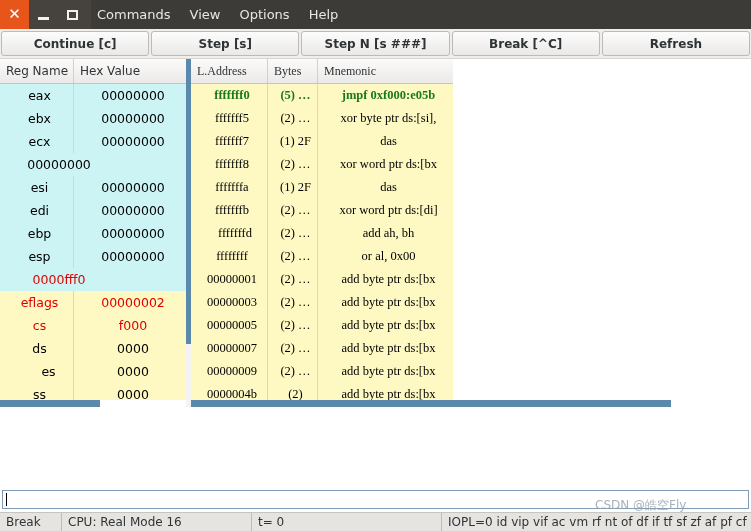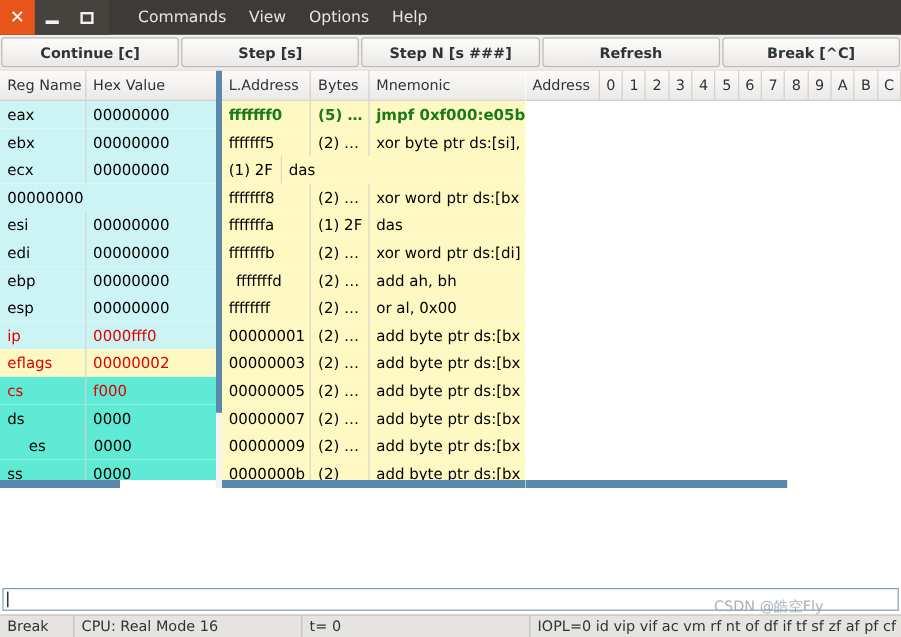--- a/index.html
+++ b/index.html
@@ -57,21 +57,21 @@
   .wb .sq {
     width: 11px;
     height: 10px;
     border: 2px solid #f2f1f0;
     box-sizing: border-box;
   }
   .menubar {
     display: flex;
     align-items: center;
     gap: 15px;
-    margin-left: 22px;
+    margin-left: 4px;
   }
   .menuitem {
     color: #e8e6e3;
     font-size: 13px;
     padding: 2px 2px;
     cursor: default;
   }
 
   
   .toolbar {
@@ -106,36 +106,37 @@
     height: 348px;
     display: flex;
     background: #ffffff;
   }
   .panel {
     position: relative;
     height: 100%;
     box-sizing: border-box;
     overflow: hidden;
     background: #ffffff;
+    text-align: center;
   }
   .p-regs { width: 186px; }
   .p-vscroll {
     width: 5px;
     background: #f4f3f2;
     position: relative;
   }
   .p-vscroll .thumb {
     position: absolute;
     left: 0;
     top: 0;
     width: 5px;
     height: 285px;
     background: #5b89ac;
   }
-  .p-disasm { width: 262px; }
+  .p-disasm { width: 262px; font-family: Liberation Serif, serif; }
   .p-mem { flex: 1 1 auto; }
 
   .hdrrow {
     display: flex;
     height: 25px;
     background: linear-gradient(to bottom, #fbfafa 0%, #eceae8 100%);
     border-bottom: 1px solid #c8c4bf;
     box-sizing: border-box;
   }
   .hdrcell {
@@ -168,21 +169,21 @@
     font-size: 12.5px;
     white-space: nowrap;
     overflow: hidden;
     box-sizing: border-box;
     line-height: 23px;
   }
   .cell.sep { border-right: 1px solid #d8d4cf; }
 
   .bg-cyan { background: #cdf4f4; }
   .bg-white { background: #fef9c3; }
-  .bg-gray { background: #5eead4; }
+  .bg-gray { background: #fef9c3; }
   .tx-red { color: #e00000; }
   .tx-black { color: #000000; }
   .tx-green { color: #1a7a1a; font-weight: bold; }
 
   
   .hscroll {
     position: absolute;
     left: 0;
     bottom: 0;
     height: 7px;
@@ -286,22 +287,22 @@
     <div class="menuitem">View</div>
     <div class="menuitem">Options</div>
     <div class="menuitem">Help</div>
   </div>
 </div>
 
 <div class="toolbar">
   <div class="tbtn">Continue [c]</div>
   <div class="tbtn">Step [s]</div>
   <div class="tbtn">Step N [s ###]</div>
+  <div class="tbtn">Break [^C]</div>
   <div class="tbtn">Refresh</div>
-  <div class="tbtn">Break [^C]</div>
 </div>
 
 <div class="panels">
 
   <div class="panel p-regs">
     <div class="hdrrow">
       <div class="hdrcell" style="width:74px;">Reg Name</div>
       <div class="hdrcell" style="width:112px;border-right:none;">Hex Value</div>
     </div>
     <div class="rowsbody" id="regs-body">
@@ -330,21 +331,20 @@
         </div>
         <div class="row bg-cyan">
           <div class="cell sep tx-black" style="width: 74px;">ebp</div>
           <div class="cell tx-black" style="width: 112px;">00000000</div>
         </div>
         <div class="row bg-cyan">
           <div class="cell sep tx-black" style="width: 74px;">esp</div>
           <div class="cell tx-black" style="width: 112px;">00000000</div>
         </div>
         <div class="row bg-cyan">
-          <div class="cell sep tx-red" style="width: 74px;">ip</div>
           <div class="cell tx-red" style="width: 112px;">0000fff0</div>
         </div>
         <div class="row bg-white">
           <div class="cell sep tx-red" style="width: 74px;">eflags</div>
           <div class="cell tx-red" style="width: 112px;">00000002</div>
         </div>
         <div class="row bg-gray">
           <div class="cell sep tx-red" style="width: 74px;">cs</div>
           <div class="cell tx-red" style="width: 112px;">f000</div>
         </div>
@@ -381,20 +381,21 @@
           <div class="cell sep tx-green" style="width: 77px;">fffffff0</div>
           <div class="cell sep tx-green" style="width: 50px;">(5) …</div>
           <div class="cell tx-green" style="width: 135px;">jmpf 0xf000:e05b</div>
         </div>
         <div class="row bg-white">
           <div class="cell sep tx-black" style="width: 77px;">fffffff5</div>
           <div class="cell sep tx-black" style="width: 50px;">(2) …</div>
           <div class="cell tx-black" style="width: 135px;">xor byte ptr ds:[si],</div>
         </div>
         <div class="row bg-white">
+          <div class="cell sep tx-black" style="width: 77px;">fffffff7</div>
           <div class="cell sep tx-black" style="width: 50px;">(1) 2F</div>
           <div class="cell tx-black" style="width: 135px;">das</div>
         </div>
         <div class="row bg-white">
           <div class="cell sep tx-black" style="width: 77px;">fffffff8</div>
           <div class="cell sep tx-black" style="width: 50px;">(2) …</div>
           <div class="cell tx-black" style="width: 135px;">xor word ptr ds:[bx</div>
         </div>
         <div class="row bg-white">
           <div class="cell sep tx-black" style="width: 77px;">fffffffa</div>
@@ -435,47 +436,31 @@
           <div class="cell sep tx-black" style="width: 77px;">00000007</div>
           <div class="cell sep tx-black" style="width: 50px;">(2) …</div>
           <div class="cell tx-black" style="width: 135px;">add byte ptr ds:[bx</div>
         </div>
         <div class="row bg-white">
           <div class="cell sep tx-black" style="width: 77px;">00000009</div>
           <div class="cell sep tx-black" style="width: 50px;">(2) …</div>
           <div class="cell tx-black" style="width: 135px;">add byte ptr ds:[bx</div>
         </div>
         <div class="row bg-white">
-          <div class="cell sep tx-black" style="width: 77px;">0000000b</div>
+          <div class="cell sep tx-black" style="width: 77px;">0000004b</div>
           <div class="cell sep tx-black" style="width: 50px;">(2)</div>
           <div class="cell tx-black" style="width: 135px;">add byte ptr ds:[bx</div>
         </div>
       </div>
     <div class="hscroll">
       <div class="hthumb" style="width:262px;"></div>
     </div>
   </div>
 
   <div class="panel p-mem">
-    <div class="hdrrow" id="mem-header">
-        <div class="hdrcell" style="width: 64px;">Address</div>
-        <div class="hdrcell center" style="width: 20px;">0</div>
-        <div class="hdrcell center" style="width: 20px;">1</div>
-        <div class="hdrcell center" style="width: 20px;">2</div>
-        <div class="hdrcell center" style="width: 20px;">3</div>
-        <div class="hdrcell center" style="width: 20px;">4</div>
-        <div class="hdrcell center" style="width: 20px;">5</div>
-        <div class="hdrcell center" style="width: 20px;">6</div>
-        <div class="hdrcell center" style="width: 20px;">7</div>
-        <div class="hdrcell center" style="width: 20px;">8</div>
-        <div class="hdrcell center" style="width: 20px;">9</div>
-        <div class="hdrcell center" style="width: 20px;">A</div>
-        <div class="hdrcell center" style="width: 20px;">B</div>
-        <div class="hdrcell center" style="width: 20px;">C</div>
-      </div>
     <div class="rowsbody" id="mem-body"></div>
     <div class="hscroll">
       <div class="hthumb" style="width:218px;"></div>
     </div>
   </div>
 </div>
 
 <div class="lower">
   <div class="cmdinput" placeholder="">
     <span class="caret"></span>

